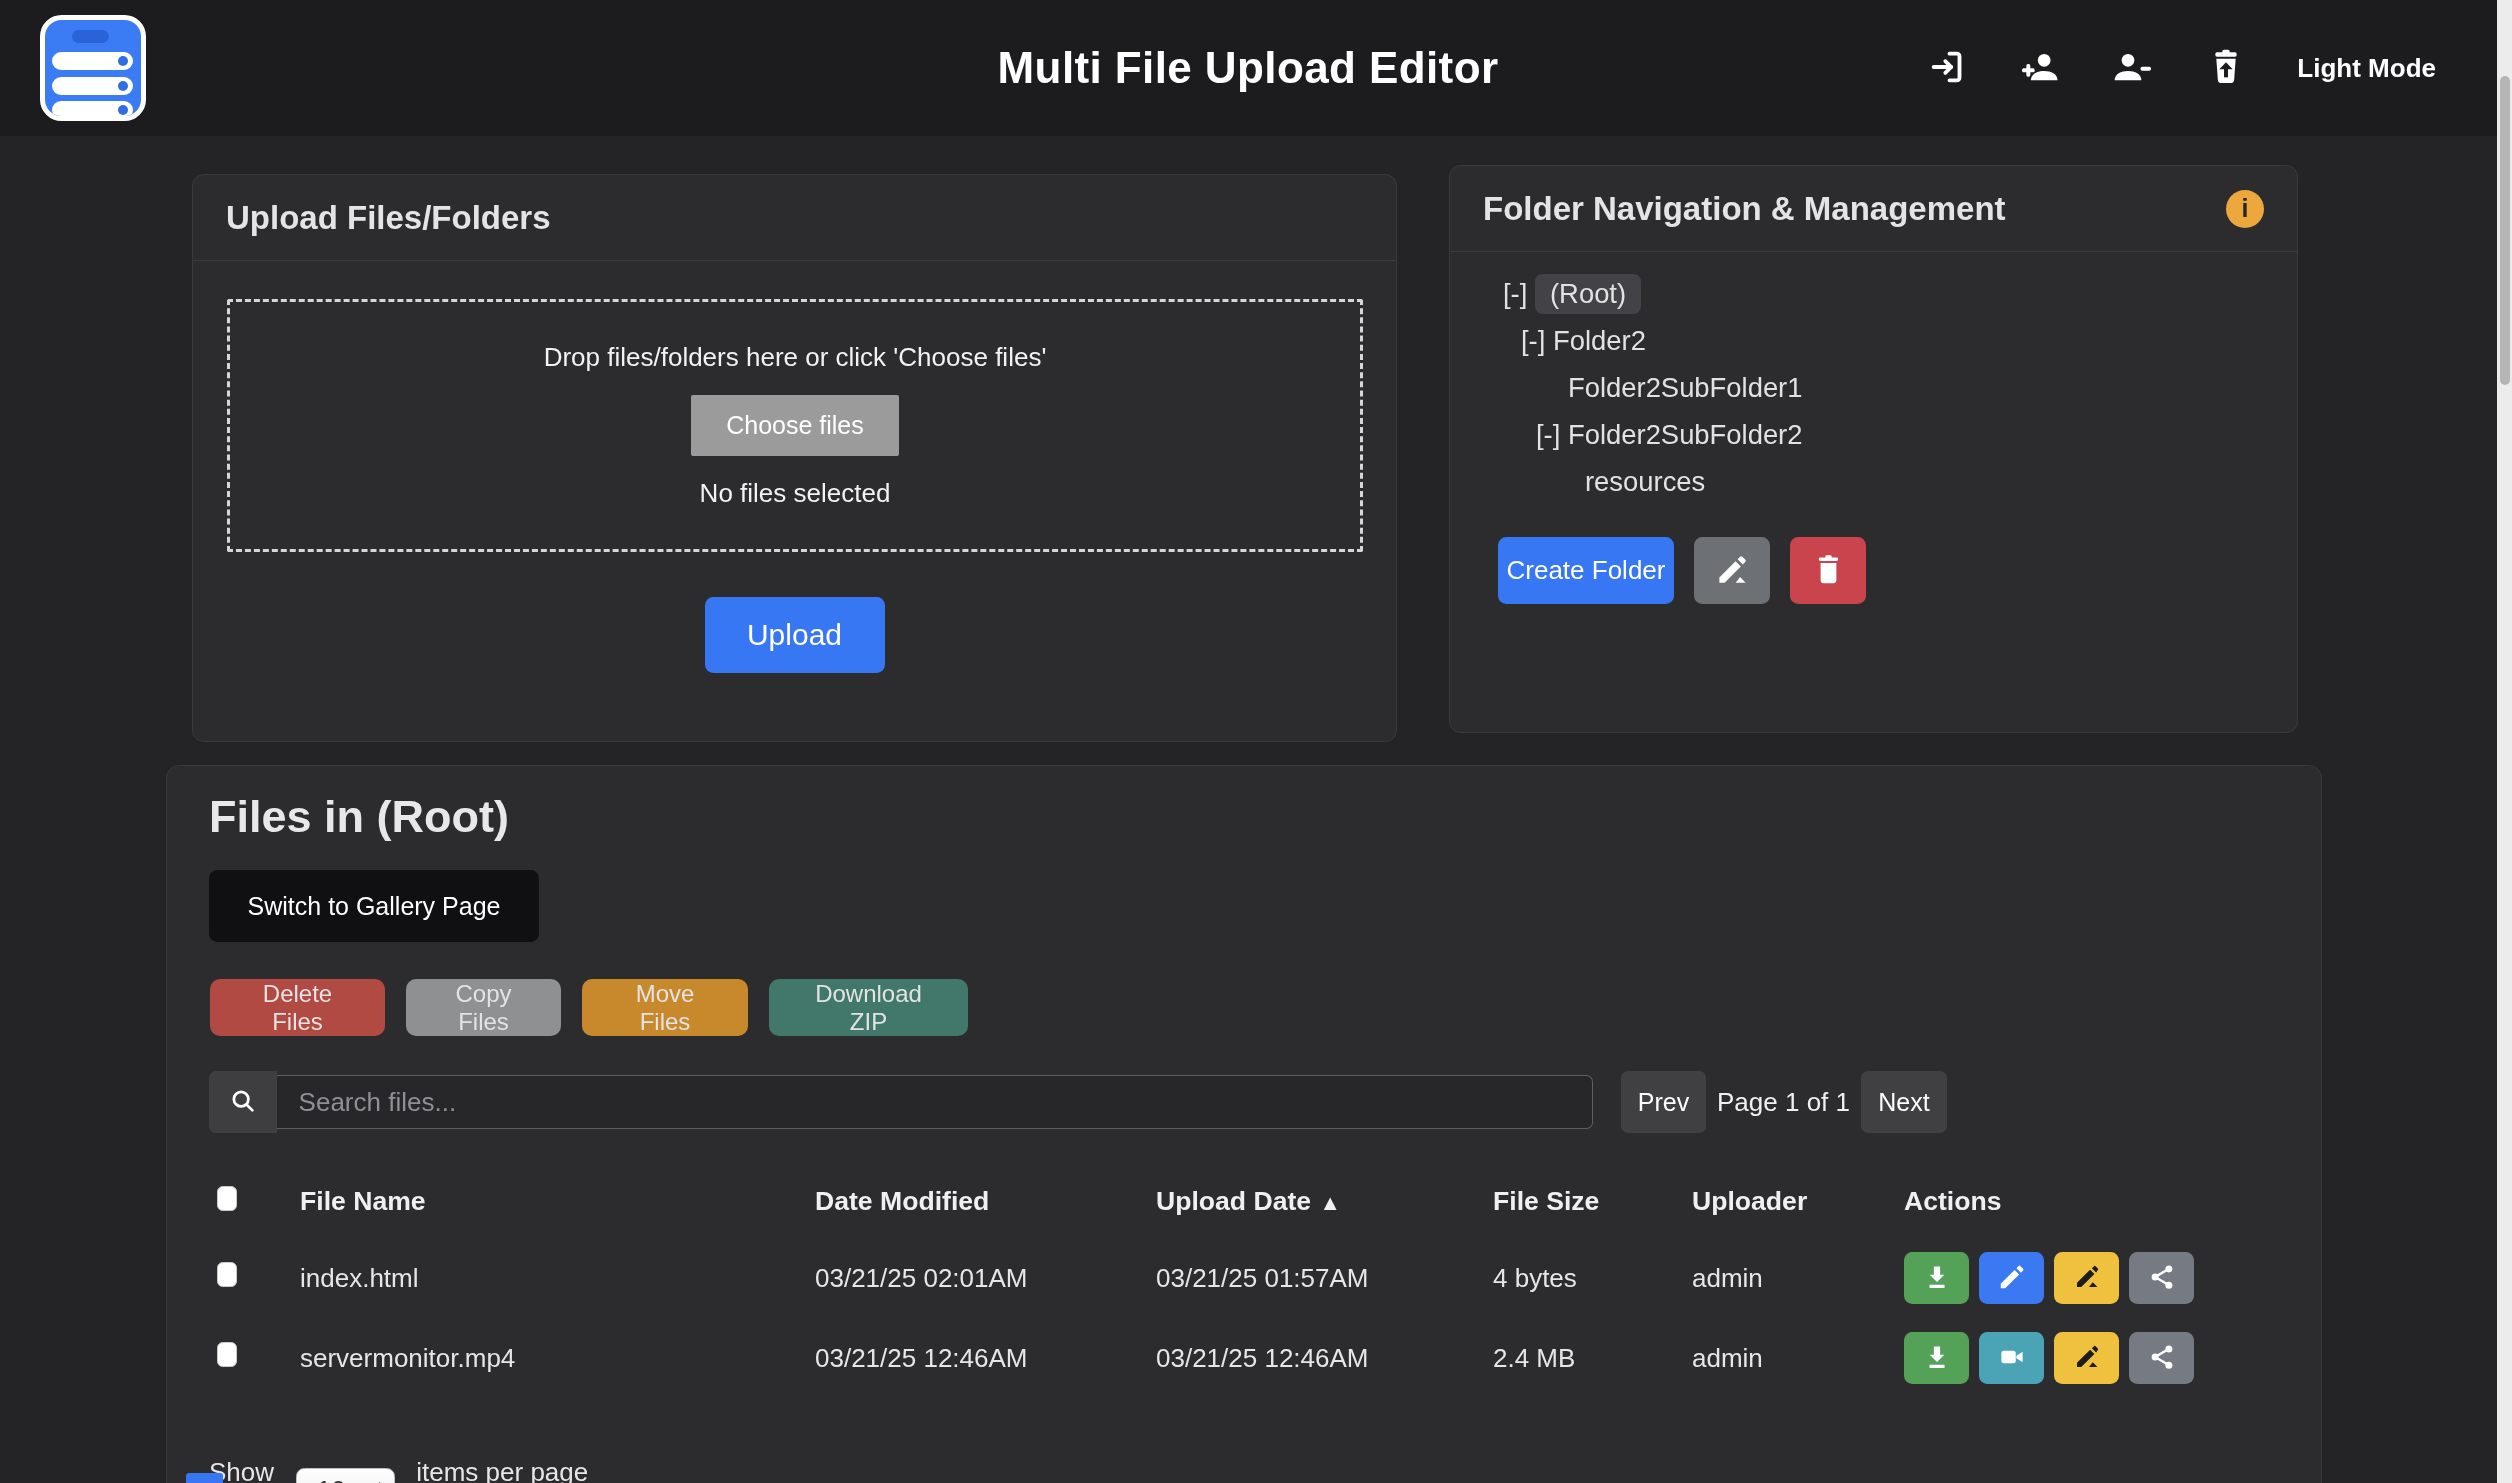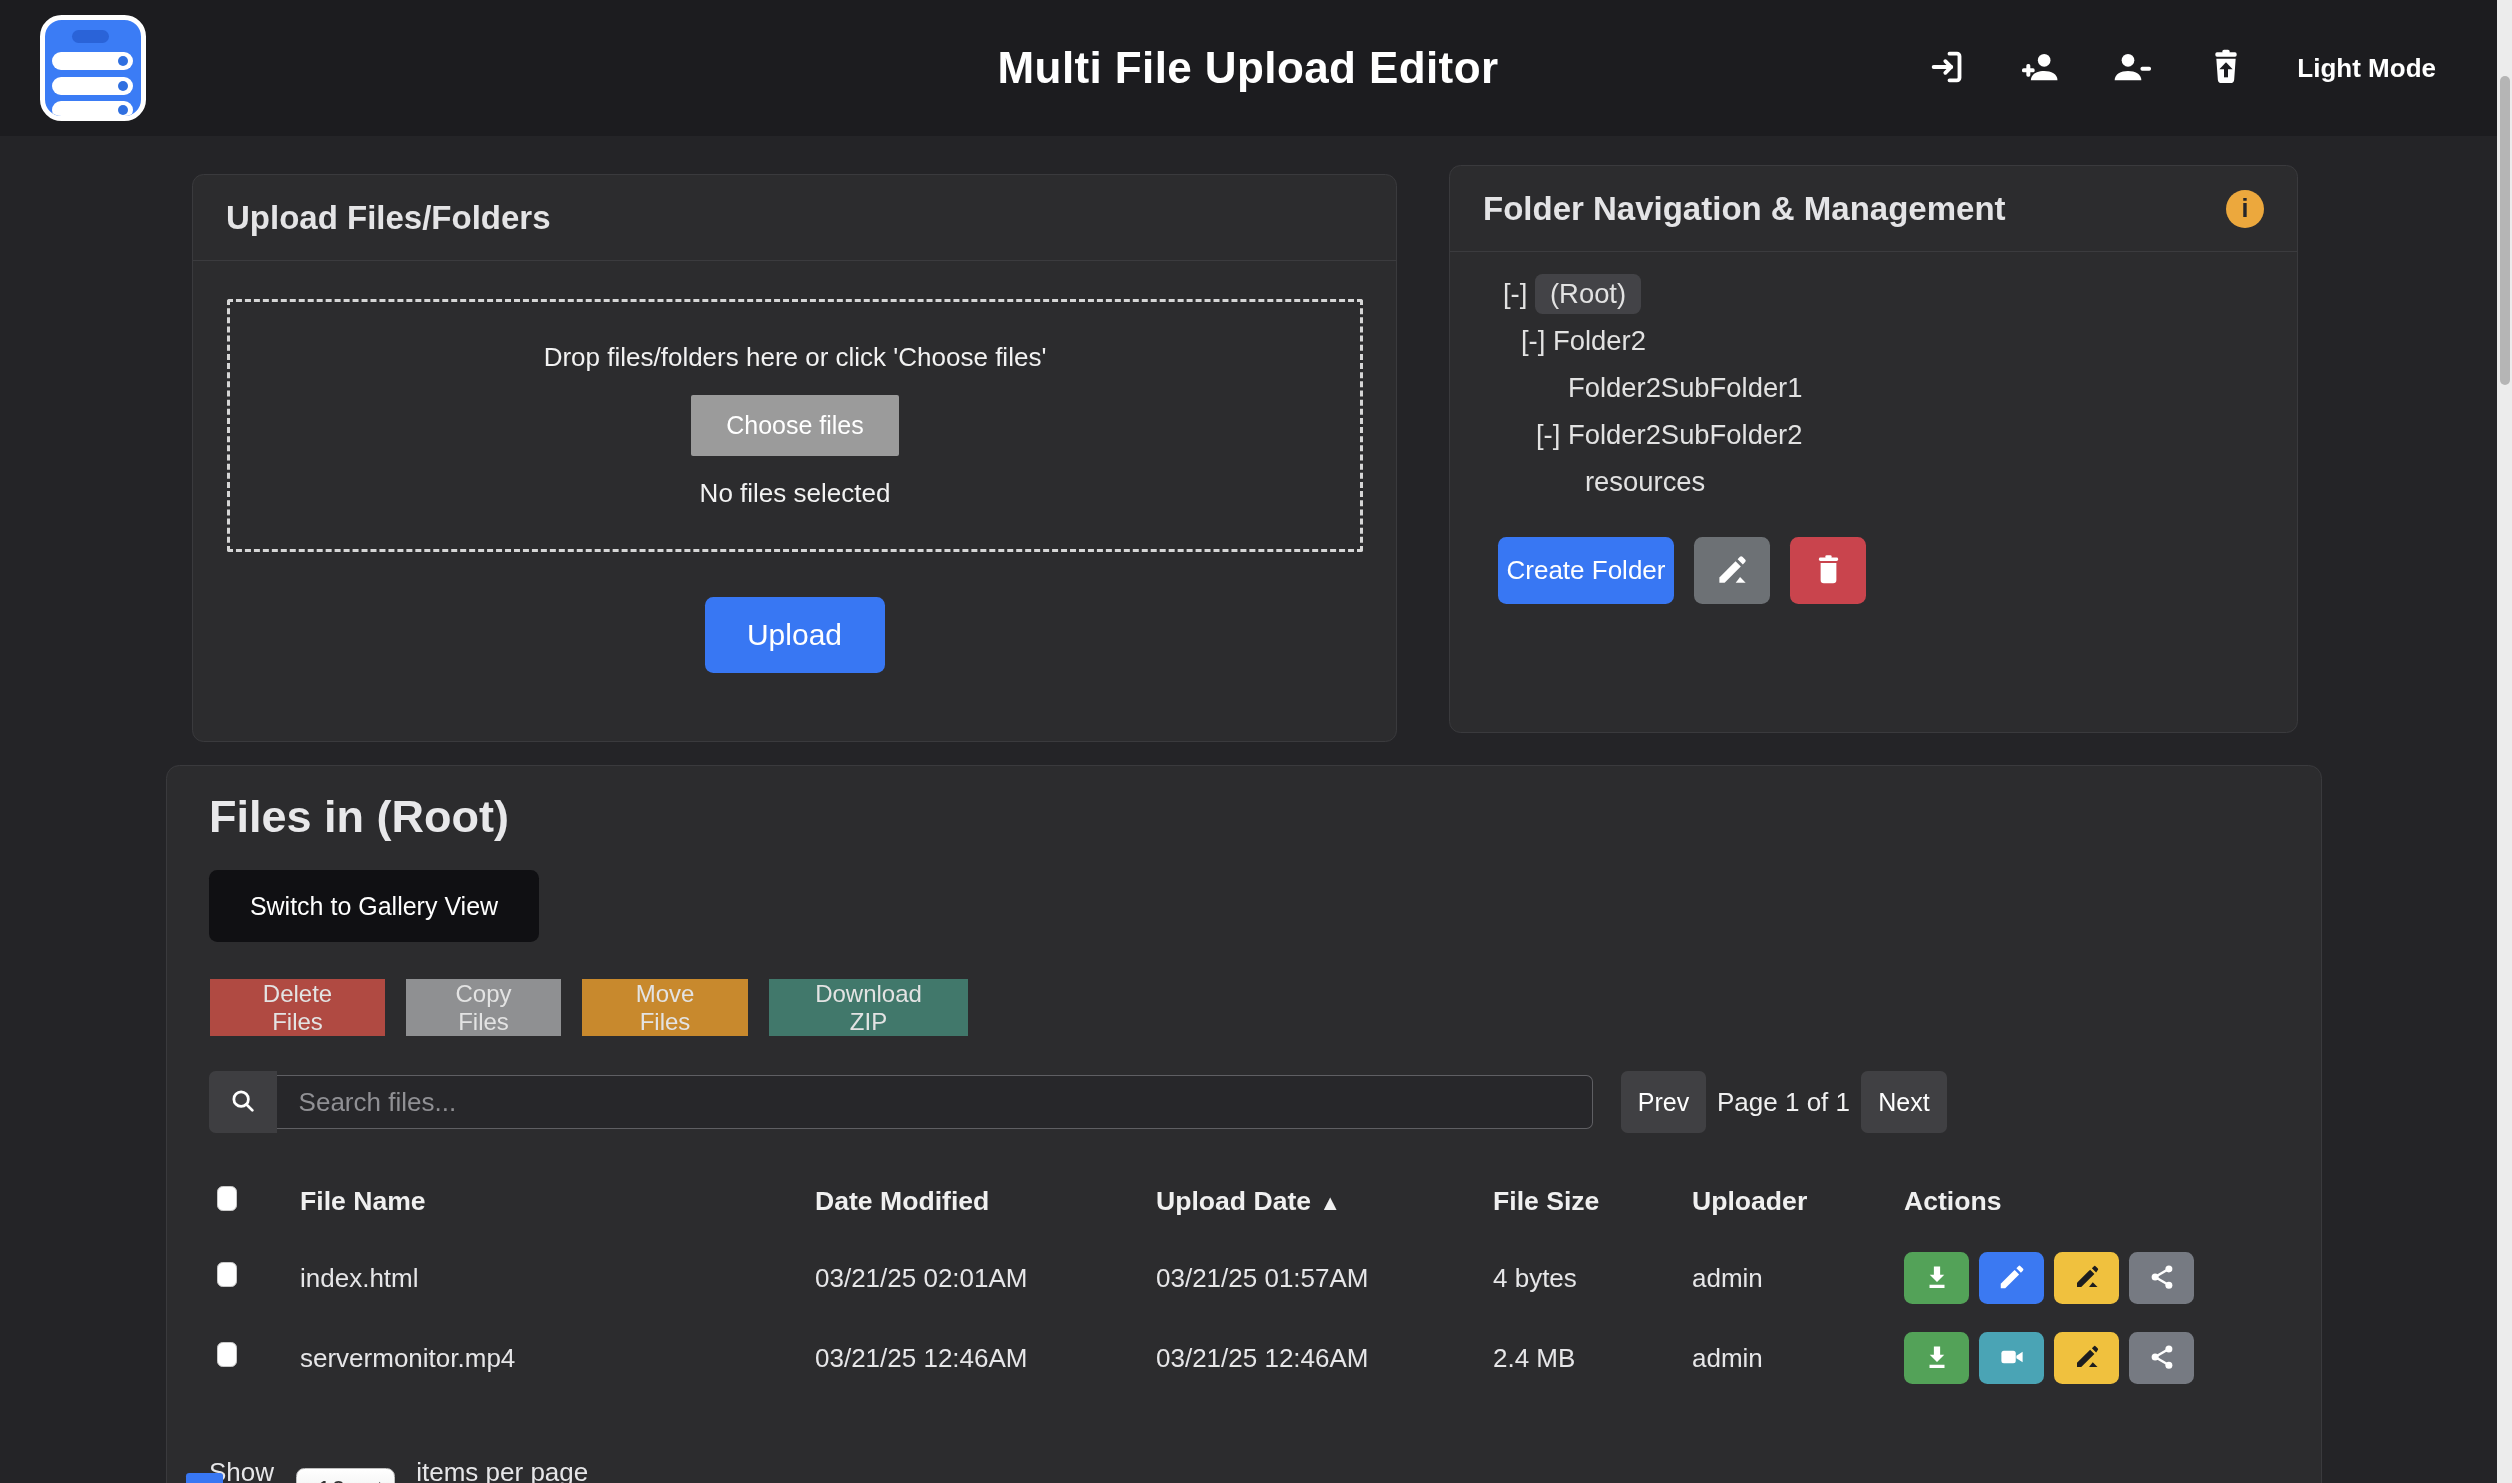--- a/index.html
+++ b/index.html
@@ -95,21 +95,21 @@
 
   
   #files-panel { left:166px; top:765px; width:2156px; height:748px; border-radius:13.3px; }
   .files-title { margin:25px 0 0 42px; font-size:45px; font-weight:bold; color:#e8e8ea; }
   .gallery-btn {
     margin:27.4px 0 0 42px; width:330px; height:72px; background:#101013; color:#fff;
     border:none; border-radius:8.3px; font-size:25px; font-family:inherit; cursor:pointer; display:block;
   }
   .bulk-row { margin:37px 0 0 43px; display:flex; gap:21px; }
   .bulk-btn {
-    height:57px; border:none; border-radius:0; color:#e3e3e3;
+    height:57px; border:none; border-radius:10px; color:#e3e3e3;
     font-size:24px; font-family:inherit; cursor:pointer; padding:0 32px;
   }
   .bb-delete { background:#b04a42; width:175px; }
   .bb-copy   { background:#8f9092; width:155px; }
   .bb-move   { background:#c8892d; width:166px; }
   .bb-zip    { background:#41786b; width:199px; }
 
   .search-row { margin:35px 0 0 42px; display:flex; align-items:center; }
   .search-iconbox {
     width:68px; height:62px; background:#3e3e41; border-radius:6.6px 0 0 6.6px;
@@ -287,21 +287,21 @@
             <rect x="5.4" y="3.8" width="13.2" height="2.4" rx="1"></rect>
             <path d="M6.6 7.6h10.8v11.6a2.2 2.2 0 0 1-2.2 2.2H8.8a2.2 2.2 0 0 1-2.2-2.2z"></path>
           </svg>
         </span>
       </button>
     </div>
   </section>
 
   <section class="panel" id="files-panel">
     <h2 class="files-title">Files in (Root)</h2>
-    <button class="gallery-btn">Switch to Gallery View</button>
+    <button class="gallery-btn">Switch to Gallery Page</button>
 
     <div class="bulk-row">
       <button class="bulk-btn bb-delete">Delete Files</button>
       <button class="bulk-btn bb-copy">Copy Files</button>
       <button class="bulk-btn bb-move">Move Files</button>
       <button class="bulk-btn bb-zip">Download ZIP</button>
     </div>
 
     <div class="search-row">
       <div class="search-iconbox">

